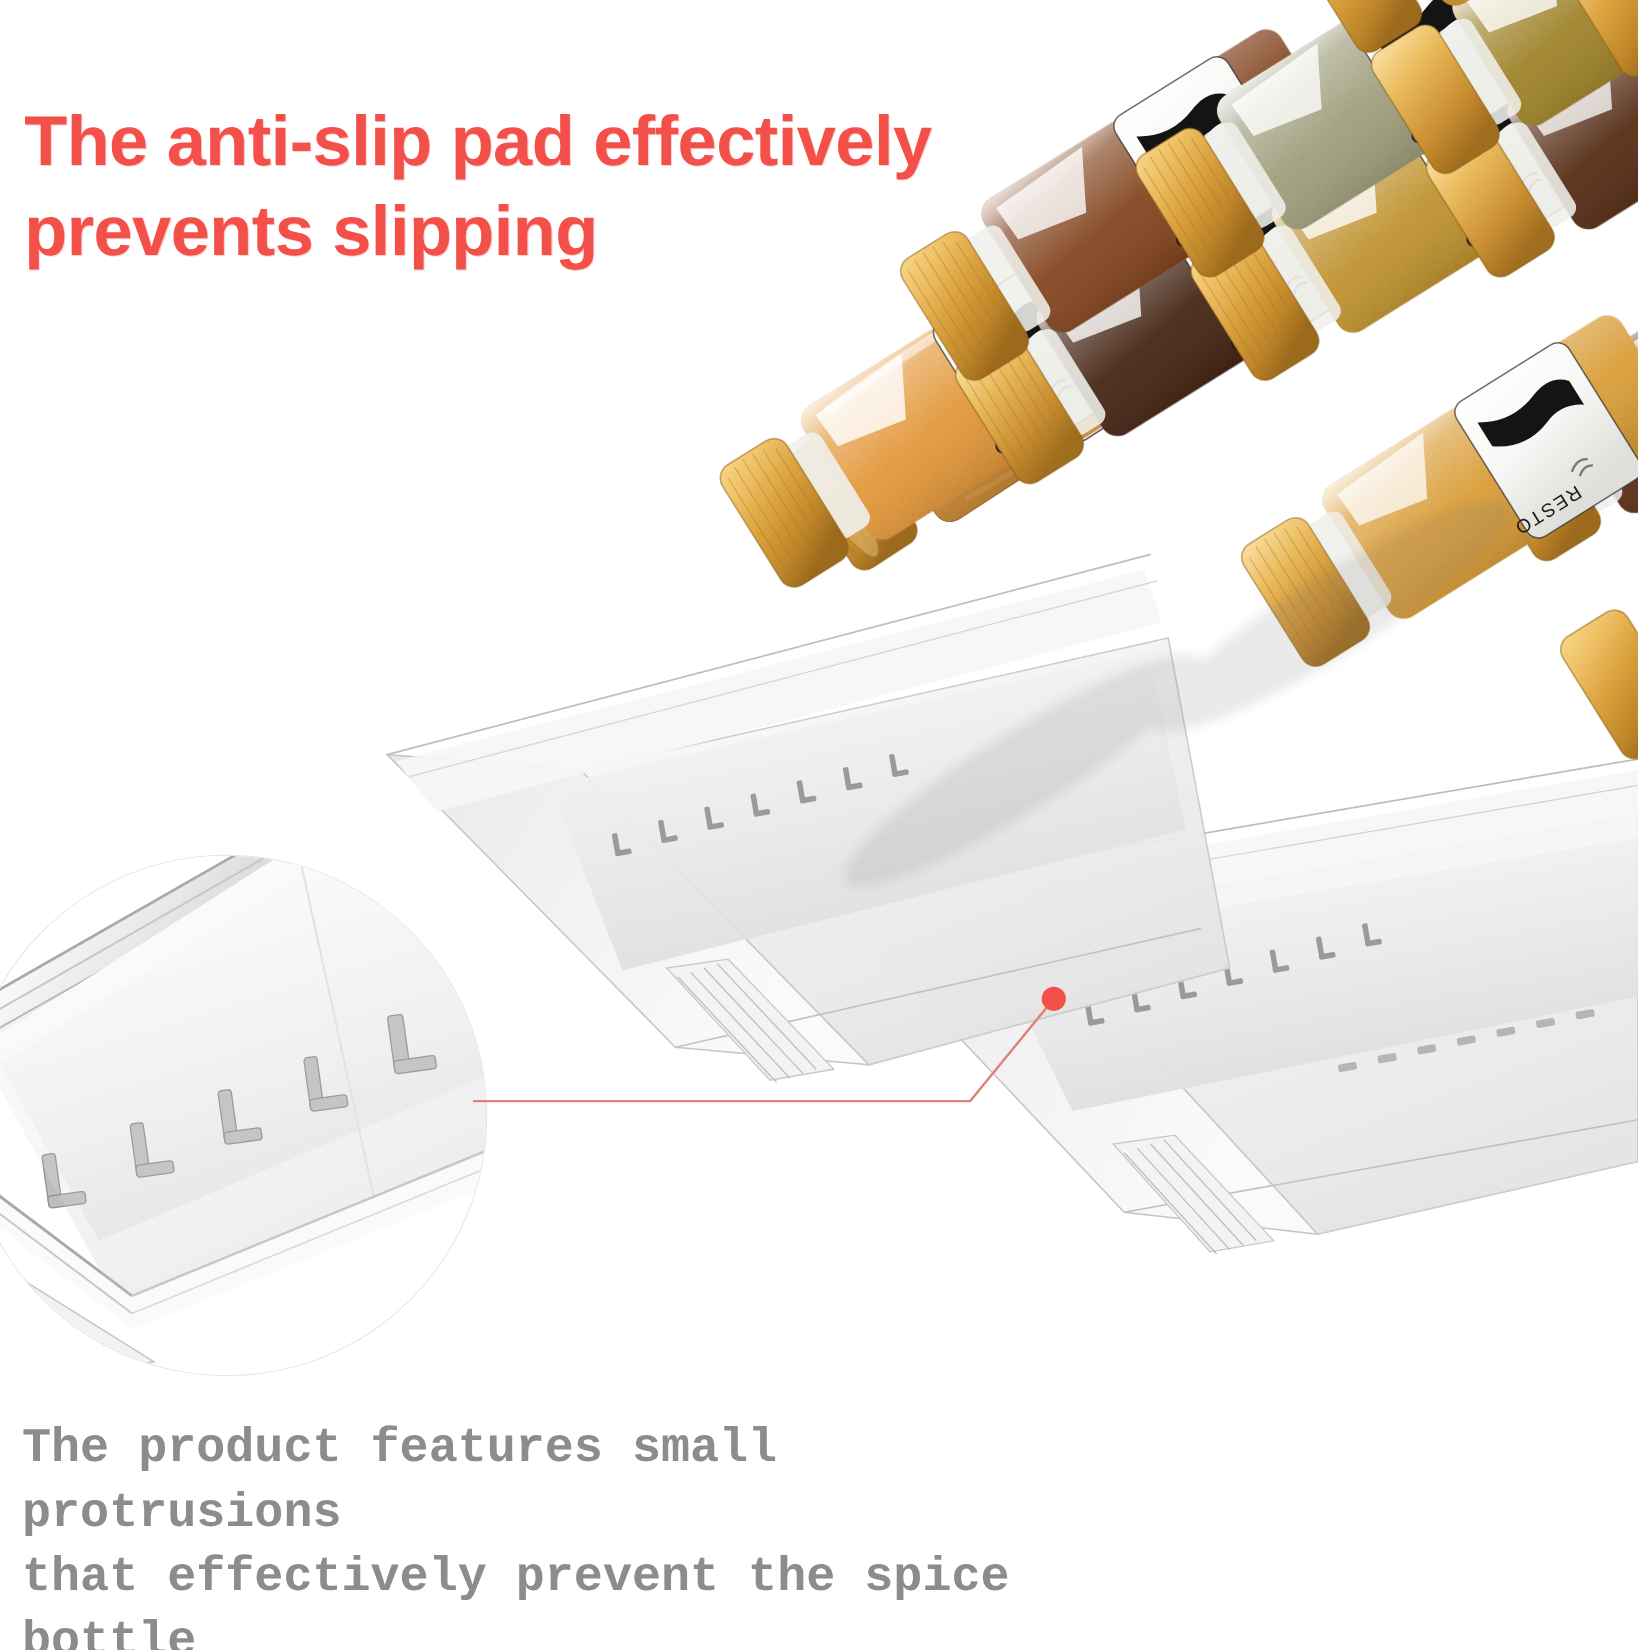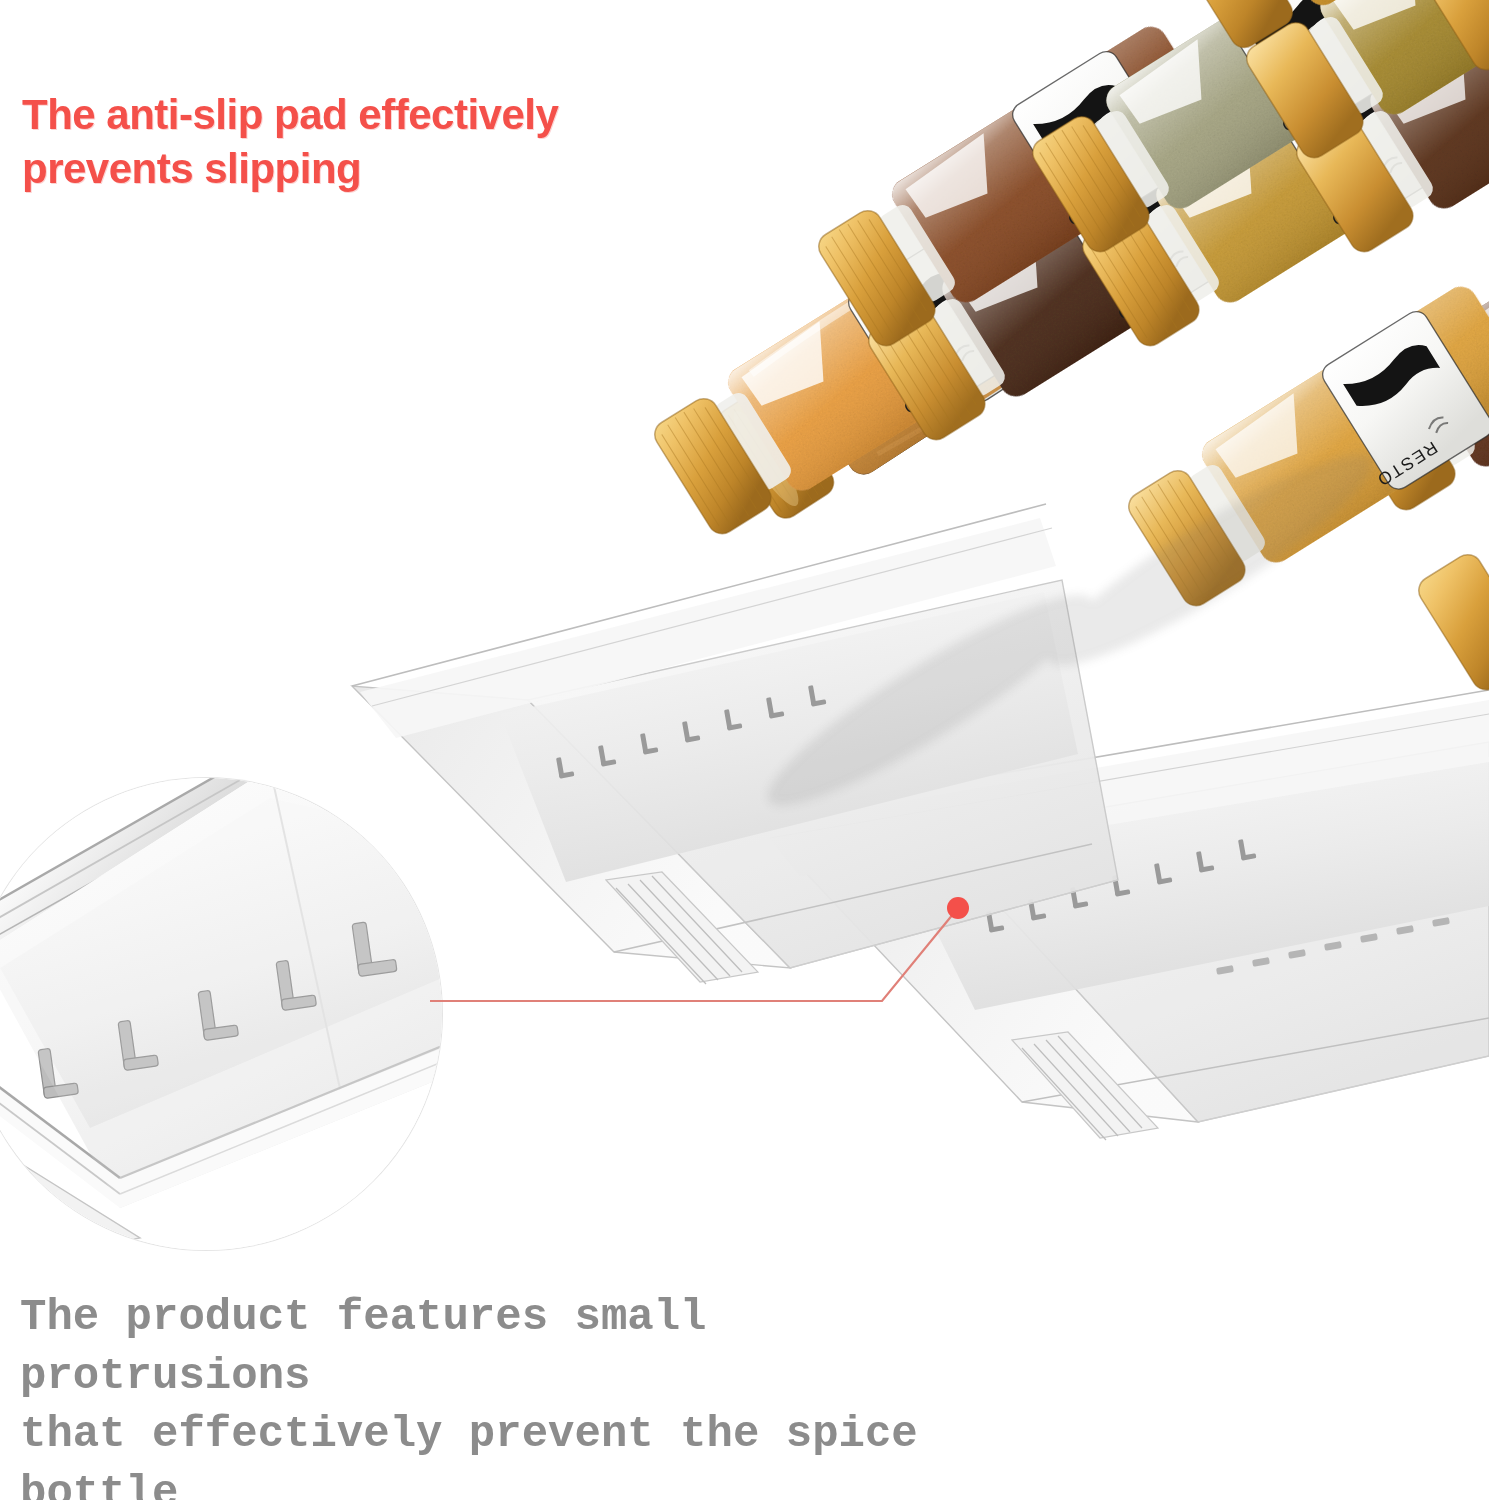--- a/index.html
+++ b/index.html
@@ -18,21 +18,21 @@
     background: #ffffff;
     overflow: hidden;
   }
 
   
   #headline {
     position: absolute;
     left: 22px;
     top: 88px;
     width: 1000px;
-    font-size: 42px;
+    font-size: 64px;
     line-height: 1.28;
     font-weight: bold;
     letter-spacing: -0.5px;
     color: #F4504A;
     white-space: pre-line;
     z-index: 40;
     text-shadow: 1px 1px 0 rgba(244,80,74,0.25);
   }
 
   

